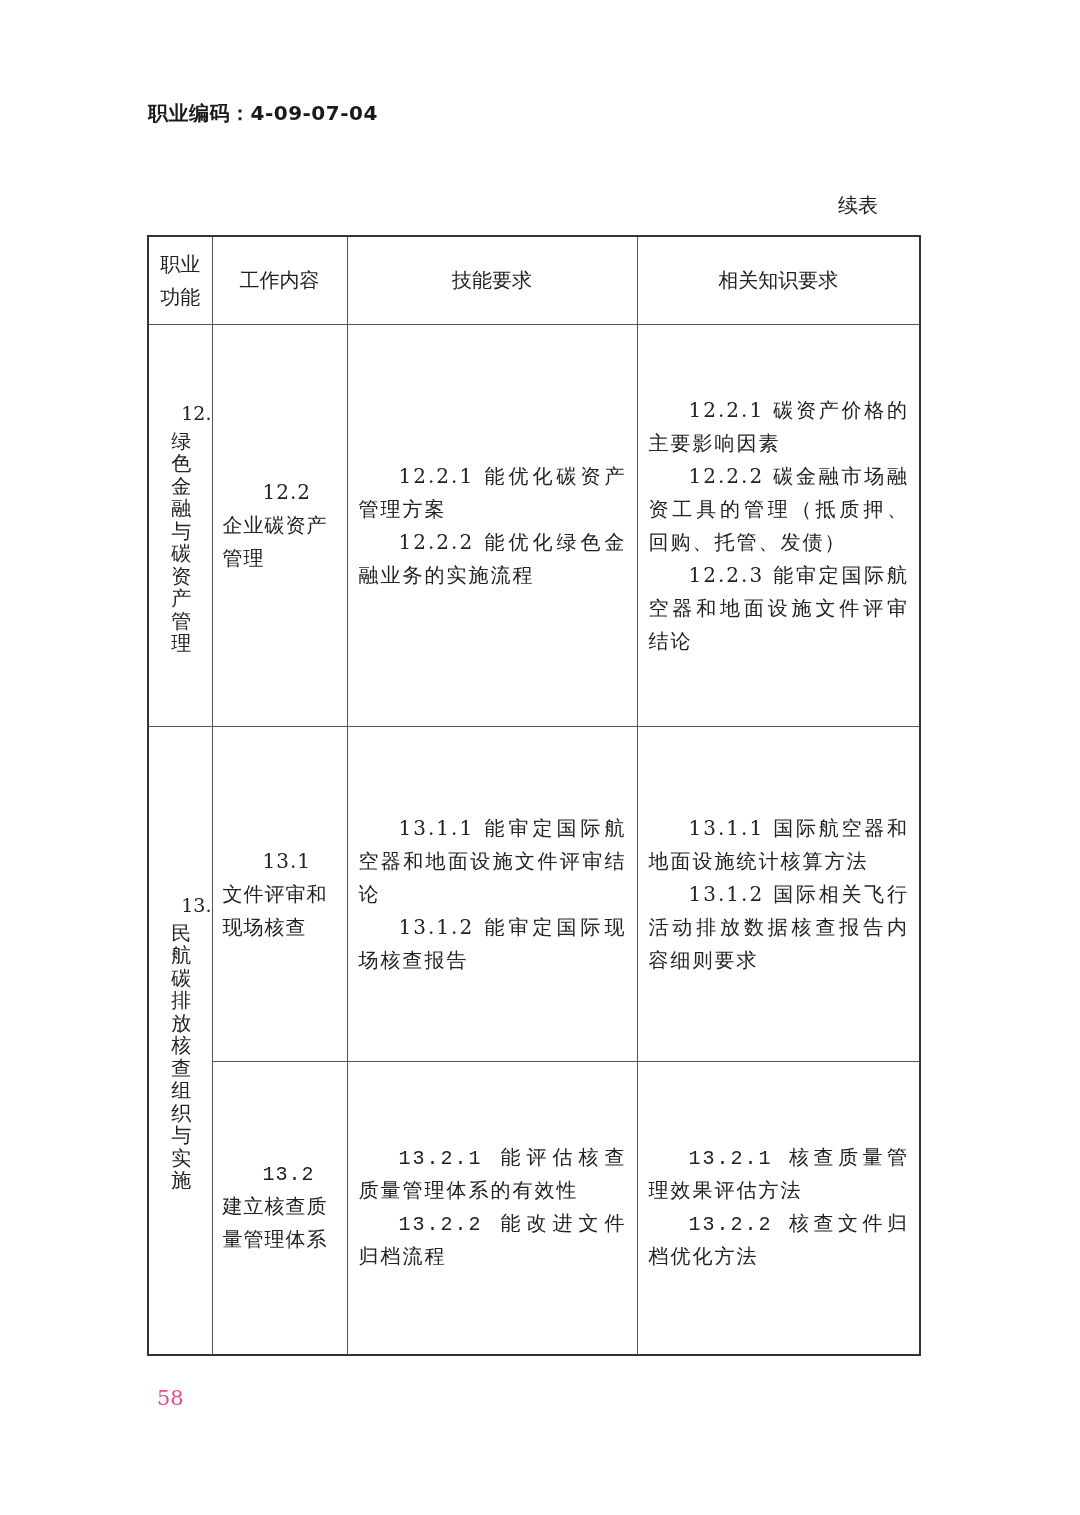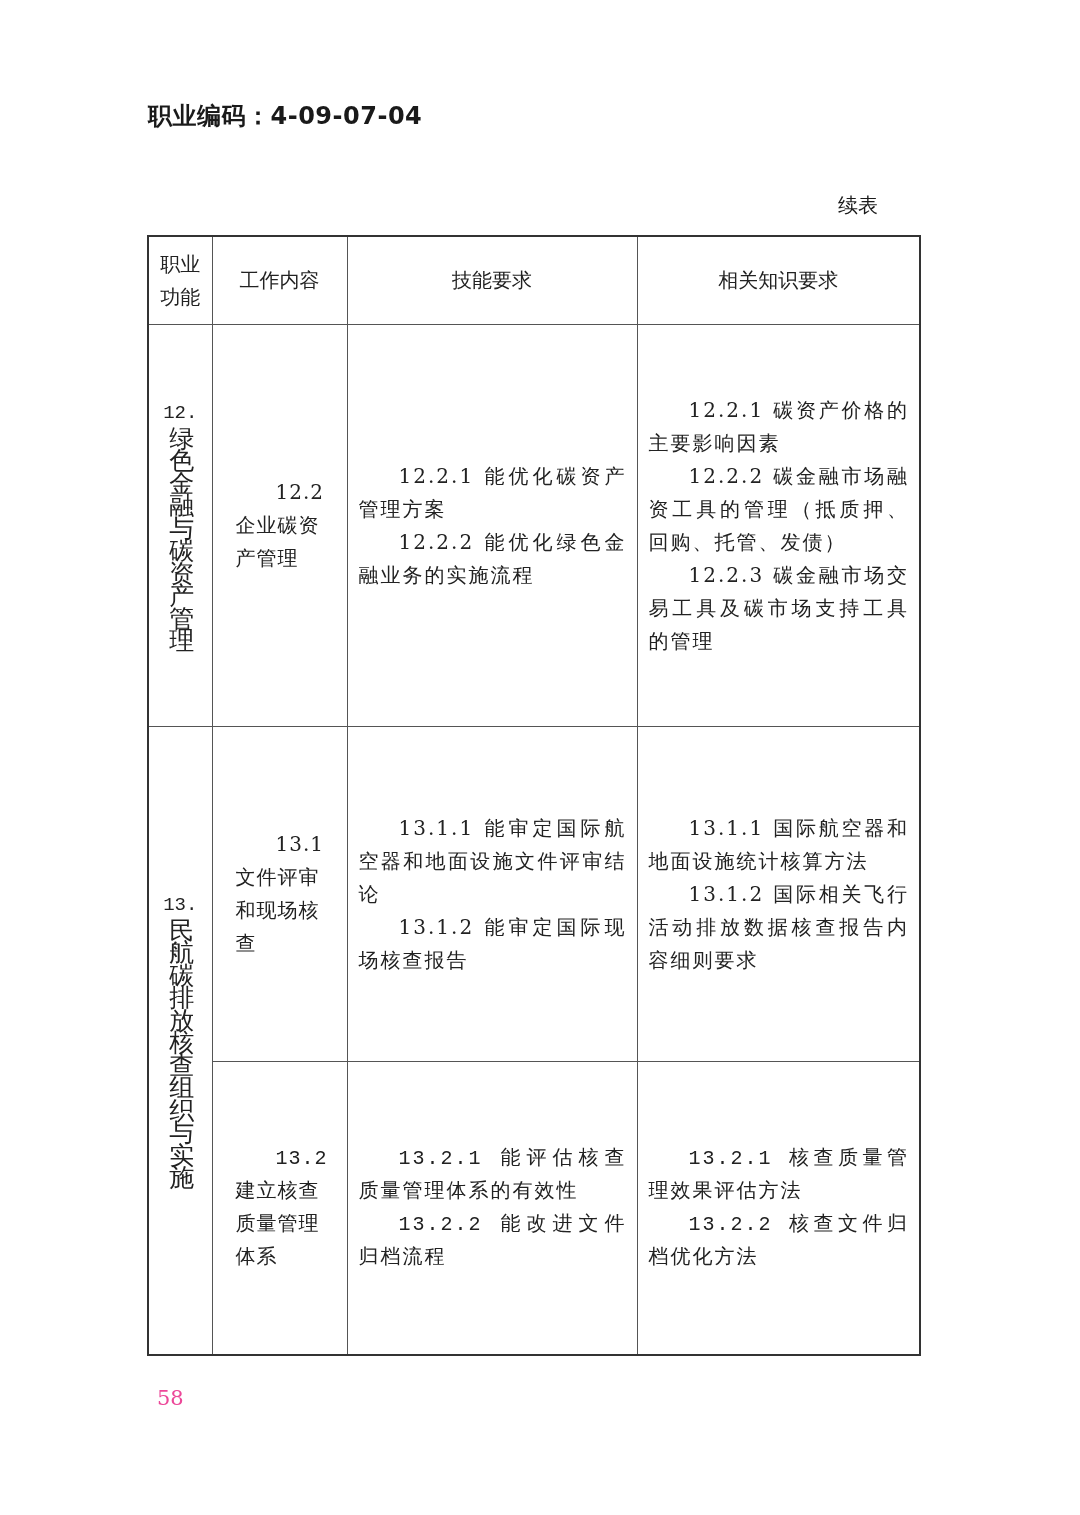--- a/index.html
+++ b/index.html
@@ -1,30 +1,30 @@
 <!DOCTYPE html>
 <html><head>
 <meta charset="utf-8">
 <style>
   html, body { margin:0; padding:0; background:#ffffff; }
   body { width:1080px; height:1515px; position:relative; overflow:hidden;
          font-family:"DejaVu Serif","Liberation Serif",serif; color:#222; }
   .code-line { position:absolute; left:148px; top:100px; font-family:"DejaVu Sans","Liberation Sans",sans-serif;
-               font-size:24px; font-weight:bold; color:#1a1a1a; letter-spacing:0.5px; }
+               font-size:20px; font-weight:bold; color:#1a1a1a; letter-spacing:0.5px; }
   .cont { position:absolute; left:838px; top:192px; font-size:20px; color:#1a1a1a; }
   .tbl { position:absolute; left:147px; top:235px; width:772px; height:1119px;
          border-collapse:collapse; table-layout:fixed; }
   .tbl td { border:1px solid #555; vertical-align:middle; padding:0; font-size:20px; line-height:33px; color:#222; }
   .tbl { border:2px solid #333; }
   .hdr td { text-align:center; height:87px; }
-  .func { text-align:center;font-family:Liberation Mono, monospace; }
+  .func { text-align:right; }
   .func .num { display:block; font-size:19px; }
-  .func .vert { display:block; width:22px; margin:0 auto; line-height:22.5px; font-size:25px; word-break:break-all; }
+  .func .vert { display:block; width:22px; margin:0 auto; line-height:22.5px; font-size:20px; word-break:break-all; }
   .work { padding:0 12px 0 10px !important; }
-  .work p { margin:13px; letter-spacing:1px; }
+  .work p { margin:0; letter-spacing:1px; }
   .desc { padding:0 10px 0 11px !important; }
   .desc p { margin:0; text-indent:2em; letter-spacing:2px; text-align:justify; }
   .pageno { position:absolute; left:157px; top:1386px; font-size:21px; color:#ec4899; }
 </style>
 </head>
 <body>
 
 <div class="code-line">职业编码：4-09-07-04</div>
 <div class="cont">续表</div>
 
@@ -52,21 +52,21 @@
     <td class="work">
       <p style="text-indent:2em;">12.2　企业碳资产管理</p>
     </td>
     <td class="desc">
       <p>12.2.1 能优化碳资产管理方案</p>
       <p>12.2.2 能优化绿色金融业务的实施流程</p>
     </td>
     <td class="desc">
       <p>12.2.1 碳资产价格的主要影响因素</p>
       <p>12.2.2 碳金融市场融资工具的管理（抵质押、回购、托管、发债）</p>
-      <p>12.2.3 碳金融市场交易工具及碳市场支持工具的管理</p>
+      <p>12.2.3 能审定国际航空器和地面设施文件评审结论</p>
     </td>
   </tr>
 
   <tr style="height:335px;">
     <td class="func" rowspan="2">
       <span class="num">13.</span>
       <span class="vert">民航碳排放核查组织与实施</span>
     </td>
     <td class="work">
       <p style="text-indent:2em;">13.1　文件评审和现场核查</p>

